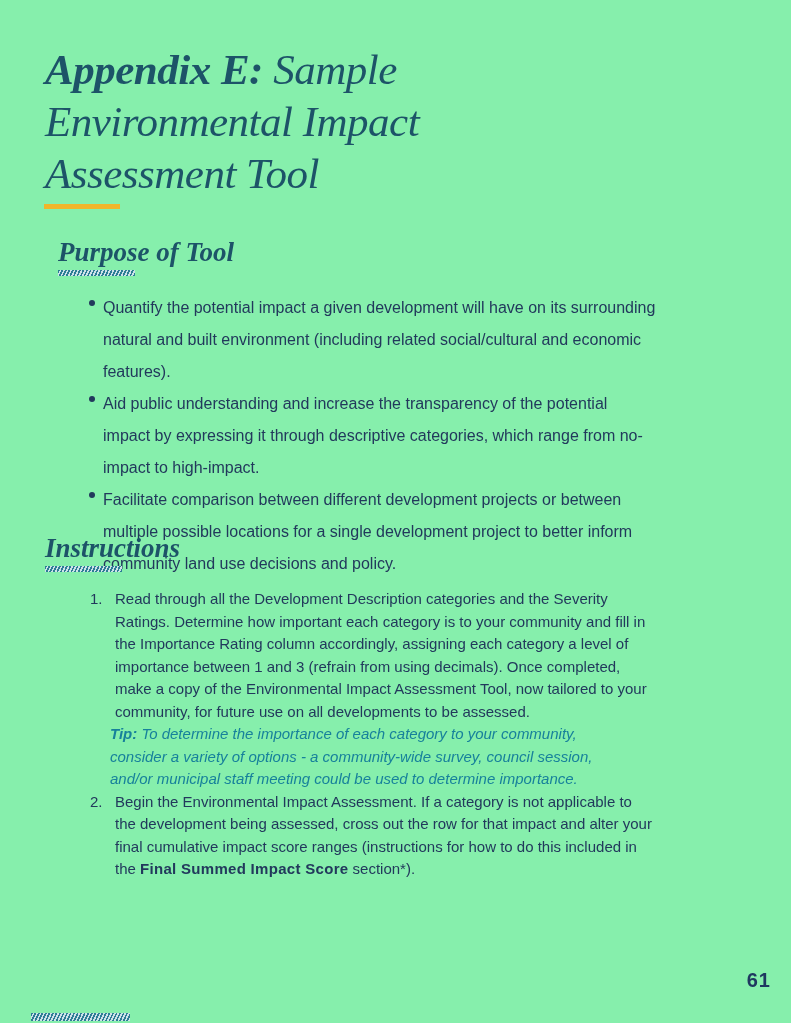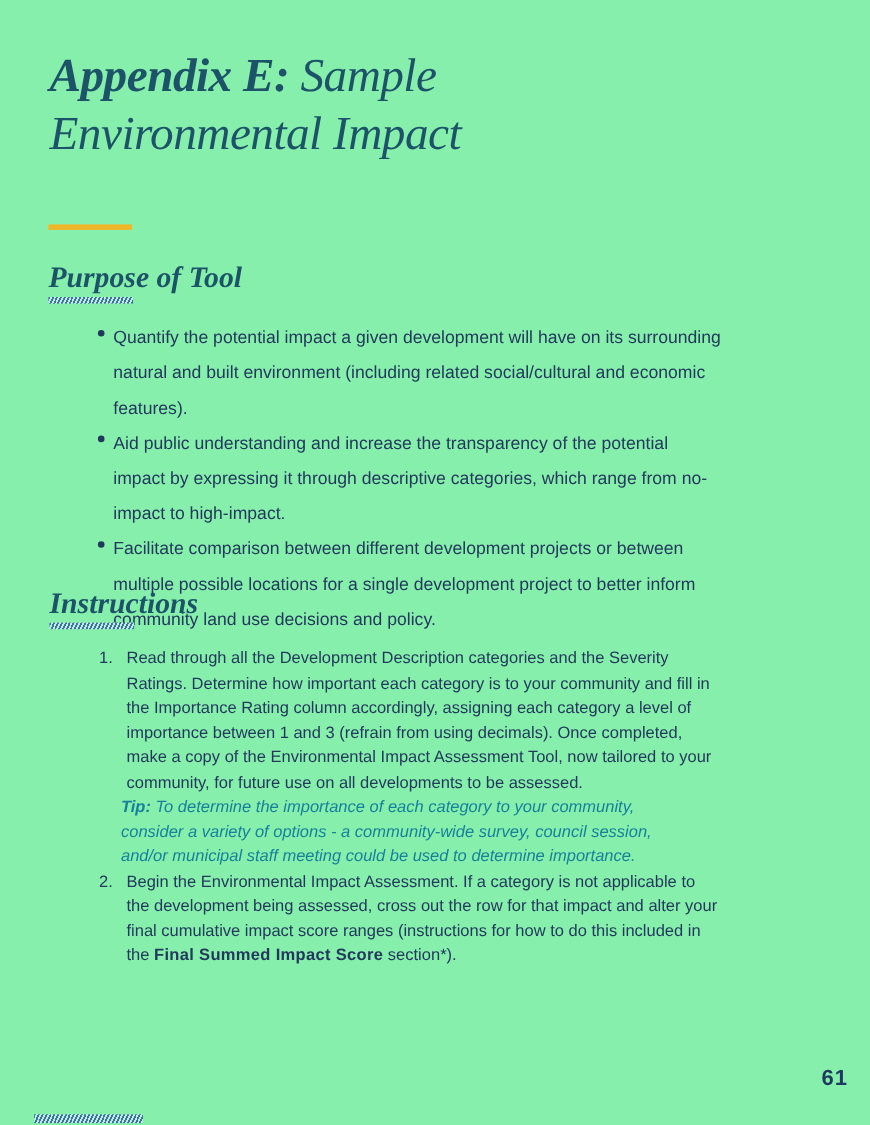--- a/index.html
+++ b/index.html
@@ -42,21 +42,21 @@
   }
   .hatch{
     width:77px;height:6px;margin-top:3px;
     background:repeating-linear-gradient(
       115deg,
       #2C7D95 0px, #2C7D95 1.6px,
       #cde2e9 1.6px, #cde2e9 3.2px
     );
   }
 
-  .purpose-head{position:absolute;left:44px;top:237px;}
+  .purpose-head{position:absolute;left:58px;top:237px;}
   .instructions-head{position:absolute;left:45px;top:533px;}
 
   
   .bullets{
     position:absolute;left:88px;top:292px;width:568px;
   }
   .bullet{
     display:flex;
     font-size:16px;line-height:32px;
     color:#22395C;
@@ -101,20 +101,21 @@
   }
 </style>
 </head>
 <body>
 
 <div class="page">
 
   <div class="title-block">
     <div class="title-line"><span class="title-bold">Appendix E:</span><span> Sample</span></div>
     <div class="title-line">Environmental Impact</div>
+    <div class="title-line">Assessment Tool</div>
   </div>
   <div class="title-accent"></div>
 
   <div class="purpose-head">
     <h2 class="section-heading">Purpose of Tool</h2>
     <div class="hatch"></div>
   </div>
 
   <div class="bullets">
     <div class="bullet">

